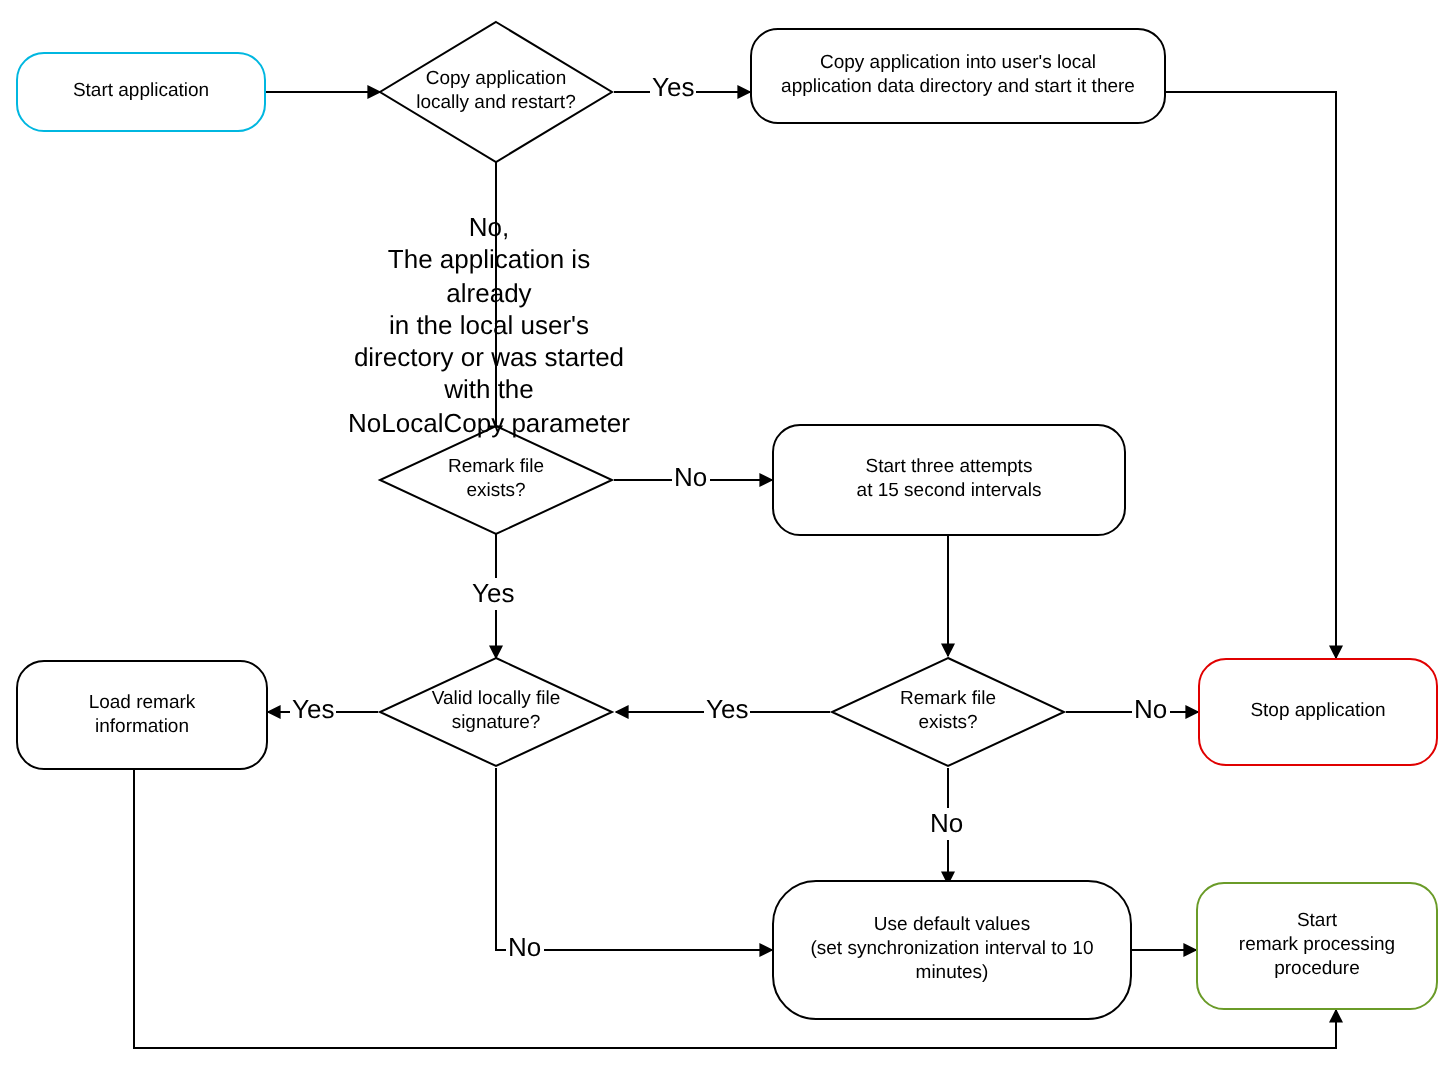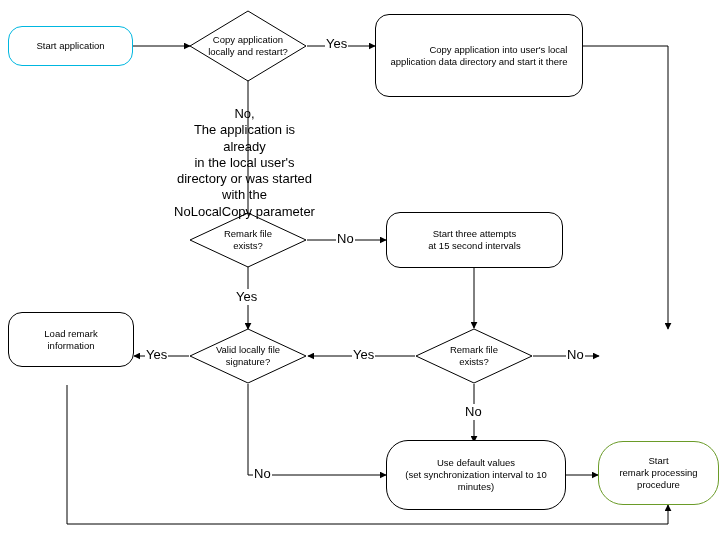--- a/index.html
+++ b/index.html
@@ -39,21 +39,21 @@
     white-space: pre-line;
     padding: 0 4px;
   }
   .rounded {
     border: 1px solid #000000;
     border-radius: 14px;
     background: #ffffff;
   }
   .rounded.cyan { border-color: #00b7e0; }
   .rounded.red  { border-color: #e00000; }
-  .rounded.green{ border-color: #6a9b28; border-radius: 25px; }
+  .rounded.green{ border-color: #6a9b28; }
   .diamond-wrap {
     position: absolute;
     z-index: 2;
   }
   .diamond-wrap svg {
     position: absolute;
     left: 0;
     top: 0;
     overflow: visible;
   }
@@ -135,21 +135,21 @@
   </div>
 
   <div class="diamond-wrap" style="left:189px; top:10px; width:118px; height:72px;">
     <svg width="118" height="72" viewBox="0 0 118 72" xmlns="http://www.w3.org/2000/svg">
       <polygon points="59,1 117,36 59,71 1,36" fill="#ffffff" stroke="#000000" stroke-width="1"></polygon>
     </svg>
     <div class="diamond-label">Copy application
 locally and restart?</div>
   </div>
 
-  <div class="node rounded" style="left:375px; top:14px; width:208px; height:83px;text-align:right;">
+  <div class="node rounded" style="left:375px; top:14px; width:208px; height:48px;">
     <span class="node-label">Copy application into user's local
 application data directory and start it there</span>
   </div>
 
   <div class="diamond-wrap" style="left:189px; top:212px; width:118px; height:56px;">
     <svg width="118" height="56" viewBox="0 0 118 56" xmlns="http://www.w3.org/2000/svg">
       <polygon points="59,1 117,28 59,55 1,28" fill="#ffffff" stroke="#000000" stroke-width="1"></polygon>
     </svg>
     <div class="diamond-label">Remark file
 exists?</div>
@@ -161,30 +161,33 @@
   </div>
 
   <div class="diamond-wrap" style="left:415px; top:328px; width:118px; height:56px;">
     <svg width="118" height="56" viewBox="0 0 118 56" xmlns="http://www.w3.org/2000/svg">
       <polygon points="59,1 117,28 59,55 1,28" fill="#ffffff" stroke="#000000" stroke-width="1"></polygon>
     </svg>
     <div class="diamond-label">Remark file
 exists?</div>
   </div>
 
+  <div class="node rounded red" style="left:599px; top:329px; width:120px; height:54px;">
+    <span class="node-label">Stop application</span>
+  </div>
 
   <div class="diamond-wrap" style="left:189px; top:328px; width:118px; height:56px;">
     <svg width="118" height="56" viewBox="0 0 118 56" xmlns="http://www.w3.org/2000/svg">
       <polygon points="59,1 117,28 59,55 1,28" fill="#ffffff" stroke="#000000" stroke-width="1"></polygon>
     </svg>
     <div class="diamond-label">Valid locally file
 signature?</div>
   </div>
 
-  <div class="node rounded" style="left:8px; top:312px; width:126px; height:55px;">
+  <div class="node rounded" style="left:8px; top:330px; width:126px; height:55px;">
     <span class="node-label">Load remark
 information</span>
   </div>
 
   <div class="node rounded" style="left:386px; top:440px; width:180px; height:70px;border-radius:22px;">
     <span class="node-label">Use default values
 (set synchronization interval to 10
 minutes)</span>
   </div>
 

